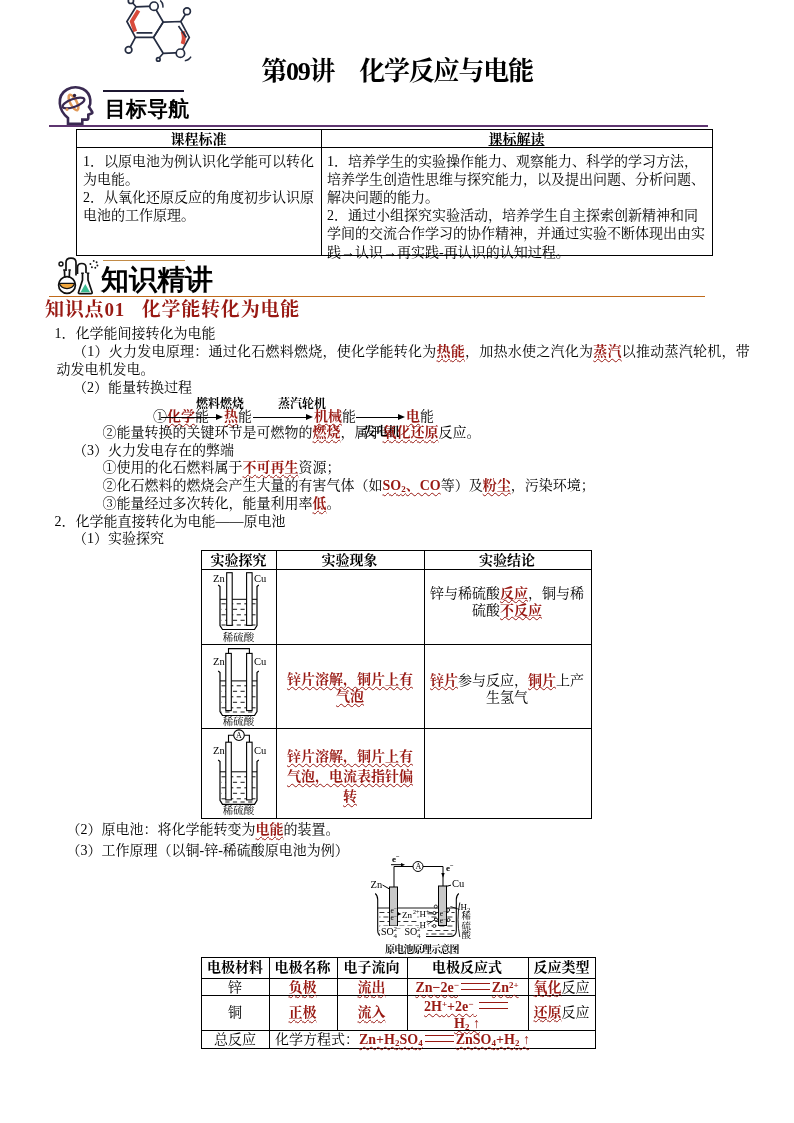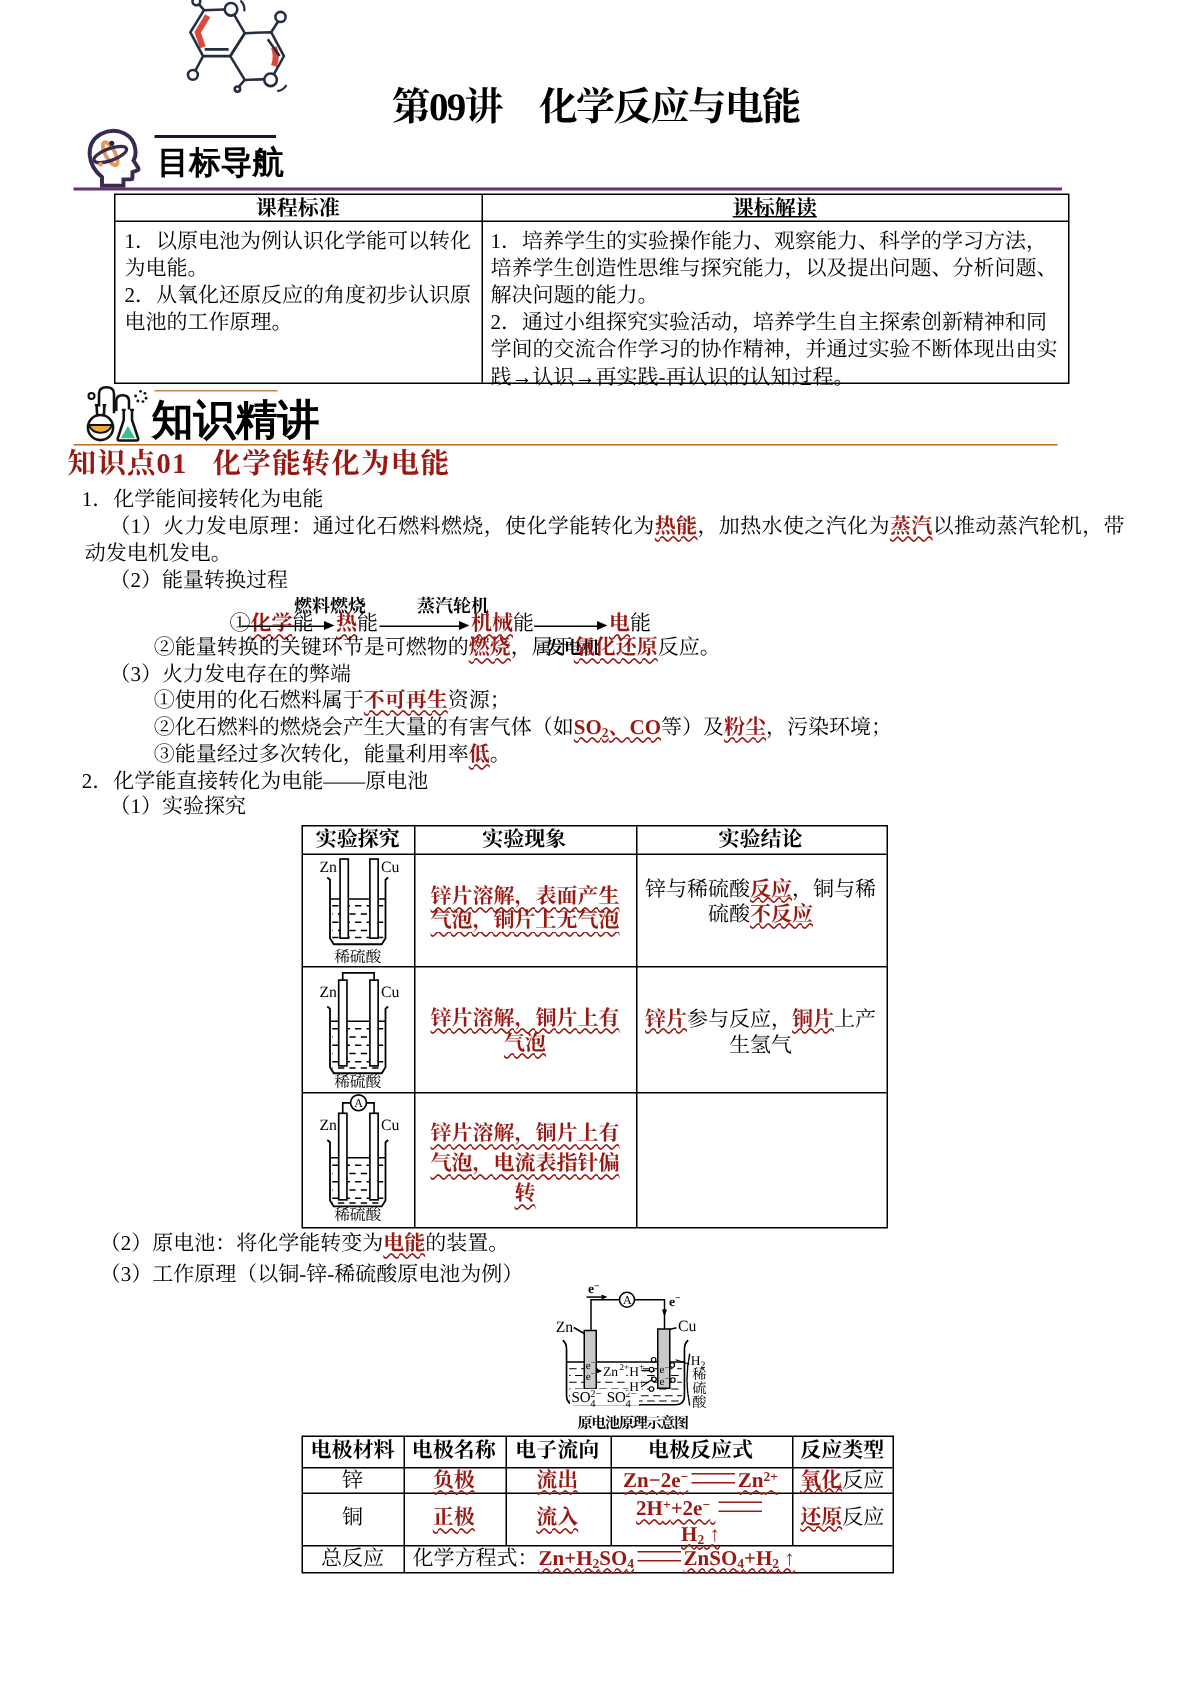--- a/index.html
+++ b/index.html
@@ -206,21 +206,20 @@
         <path d="M15.5,48.8 H49.5 M15.5,59.8 H49.5 M15.5,70.8 H49.5"></path>
         <path d="M15.5,54.3 H49.5 M15.5,65.3 H49.5 M15.5,74 H49.5" stroke-dashoffset="3.8"></path>
       </g>
       <rect x="19.8" y="14.2" width="5.5" height="57.7" fill="#fff" stroke-width="1.1"></rect>
       <rect x="40.6" y="14.2" width="5.5" height="57.7" fill="#fff" stroke-width="1.1"></rect>
     </g>
     <text x="33" y="10.2" font-size="8" text-anchor="middle">A</text>
     <text x="32.5" y="85.5" font-size="10.5" text-anchor="middle">稀硫酸</text>
   </svg>
 
-  <div class="cell r" style="left:76px;top:40px;width:145px;line-height:16.4px;white-space:normal;">锌片溶解，表面产生<br>气泡，铜片上无气泡</div>
 
   <div class="cell" style="left:224px;top:33.5px;width:163px;line-height:17.5px;white-space:normal;">锌与稀硫酸<span class="r">反应</span>，铜与稀<br>硫酸<span class="r">不反应</span></div>
 
   <div class="cell r" style="left:76px;top:121px;width:145px;line-height:16.6px;white-space:normal;">锌片溶解，铜片上有<br>气泡</div>
 
   <div class="cell" style="left:224px;top:121px;width:163px;line-height:17px;white-space:normal;"><span class="r">锌片</span>参与反应，<span class="r">铜片</span>上产<br>生氢气</div>
 
   <div class="cell r" style="left:76px;top:196px;width:145px;line-height:20px;white-space:normal;">锌片溶解，铜片上有<br>气泡，电流表指针偏<br>转</div>
 
 </div>

